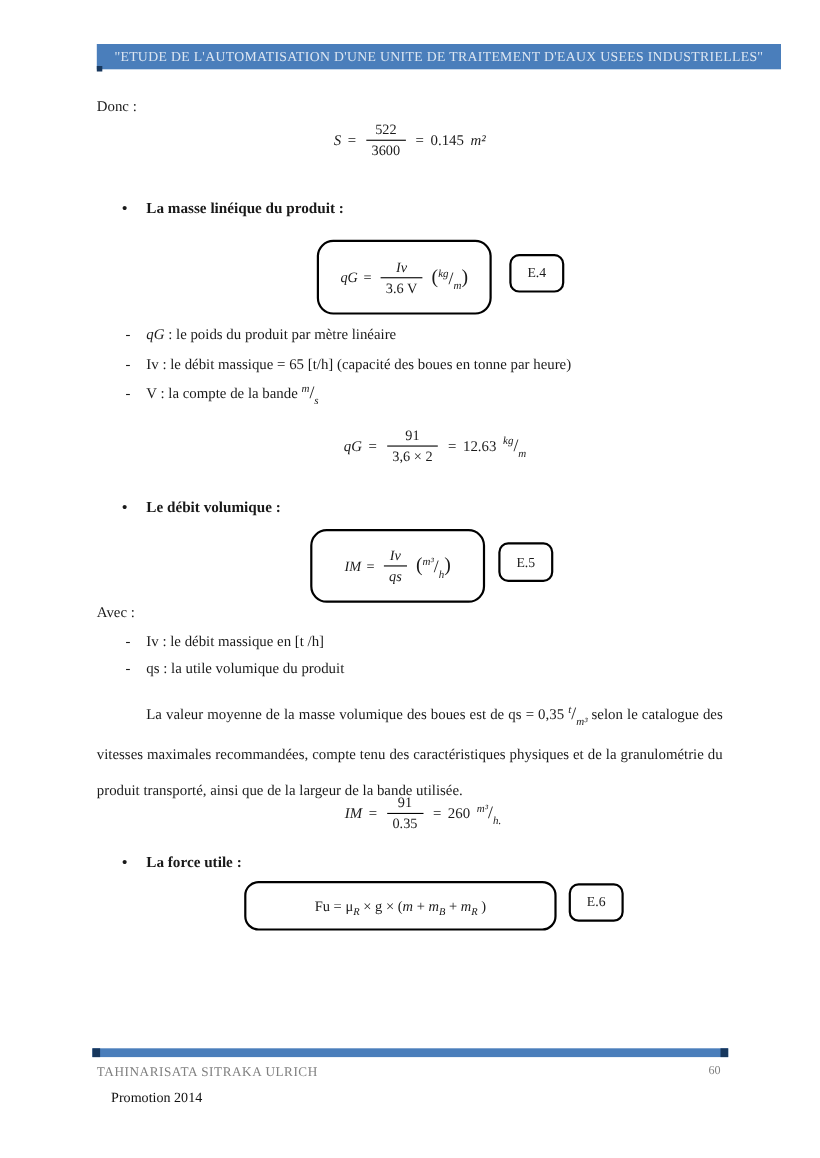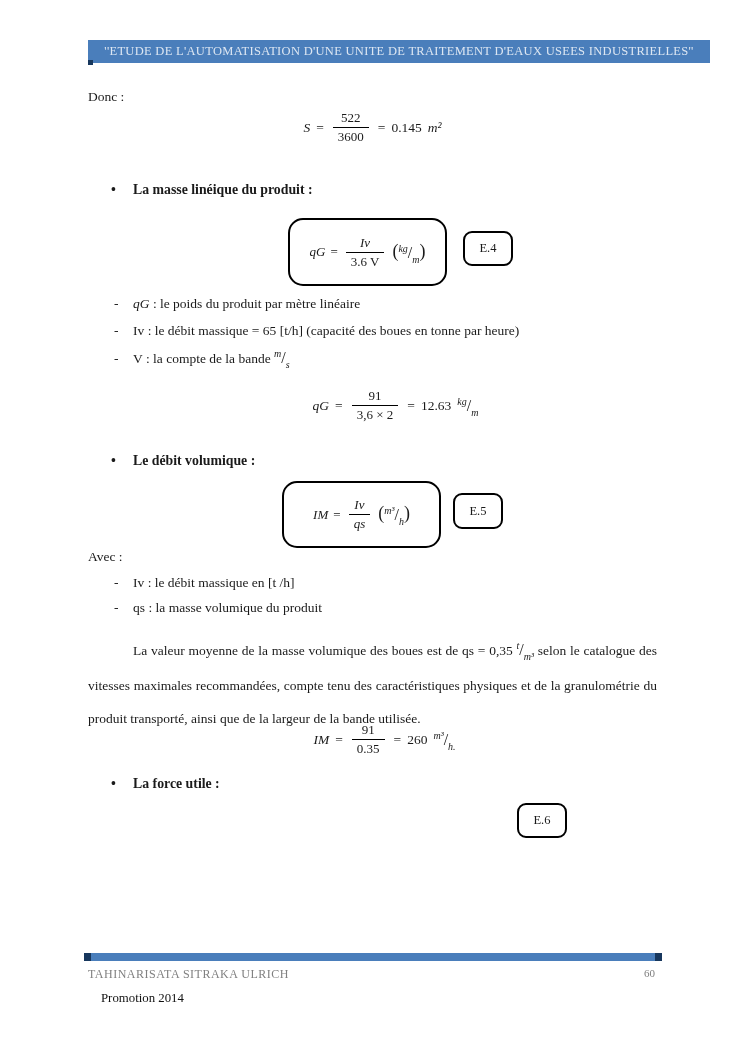--- a/index.html
+++ b/index.html
@@ -140,21 +140,21 @@
   <div class="etag" style="left:453px; top:493px; width:46px; height:32px;">
     <span>E.5</span>
   </div>
 
   <div class="abs" style="left:88px; top:549px;">Avec :</div>
 
   <div class="def" style="top:575px;">
     <span class="dash">-</span><span>Iv</span><span> : le débit massique en [t /h]</span>
   </div>
   <div class="def" style="top:600px;">
-    <span class="dash">-</span><span>qs</span><span> : la masse volumique du produit</span>
+    <span class="dash">-</span><span>qs</span><span> : la utile volumique du produit</span>
   </div>
 
   <div class="para">
     <span>La valeur moyenne de la masse volumique des boues est de qs = 0,35 </span><span class="usup">t</span><span class="uslash">/</span><span class="usub">m³</span><span> selon le catalogue des vitesses maximales recommandées, compte tenu des caractéristiques physiques et de la granulométrie du produit transporté, ainsi que de la largeur de la bande utilisée.</span>
   </div>
 
   <div class="eq" style="top:722px; transform:translateX(12px);">
     <span class="mi">IM</span>
     <span>=</span>
     <span class="frac">
@@ -163,20 +163,23 @@
       </span>
     <span>=</span>
     <span>260</span>
     <span><span class="usup">m³</span><span class="uslash">/</span><span class="usub">h.</span></span>
   </div>
 
   <div class="bullet-row" style="top:776px;">
     <span class="bdot">•</span><span>La force utile :</span>
   </div>
 
+  <div class="ebox" style="left:222px; top:801px; width:280px; height:41px; border-radius:13px; font-size:13.2px;">
+    <span><span>Fu = μ</span><span class="vsub">R</span><span> × g × (</span><span class="mi">m</span><span> + </span><span class="mi">m</span><span class="vsub">B</span><span> + </span><span class="mi">m</span><span class="vsub">R</span><span> )</span></span>
+  </div>
   <div class="etag" style="left:517px; top:803px; width:46px; height:31px;">
     <span>E.6</span>
   </div>
 
   <div class="fbar">
     <span class="fcap left"></span>
     <span class="fcap right"></span>
   </div>
   <div class="author">TAHINARISATA SITRAKA ULRICH</div>
   <div class="pagenum">60</div>

